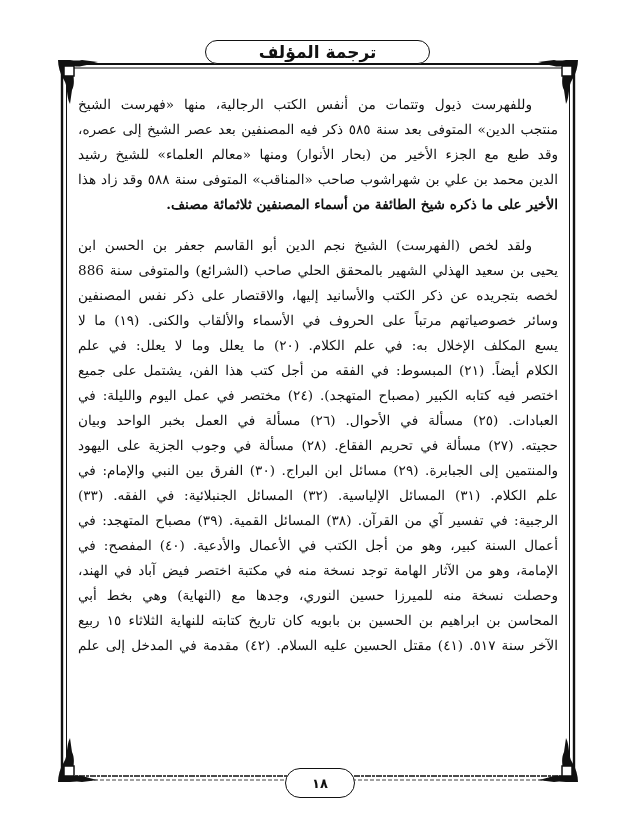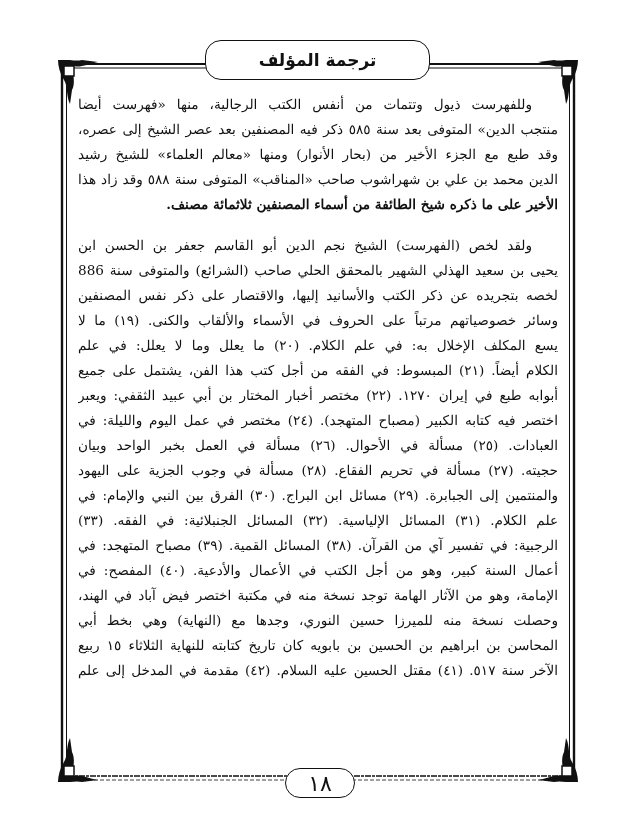--- a/index.html
+++ b/index.html
@@ -1,22 +1,22 @@
 <!DOCTYPE html>
 <html><head>
 <meta charset="utf-8">
 <style>
   html, body { margin:0; padding:0; background:#ffffff; }
   body { width:634px; height:831px; position:relative; overflow:hidden; font-family:"DejaVu Serif", serif; color:#111; }
   .frame { position:absolute; left:58px; top:60px; width:520px; height:722px; }
   .frame svg { position:absolute; left:0; top:0; }
-  .title-box { position:absolute; left:205px; top:40px; width:225px; height:40px; border:1.6px solid #111; border-radius:16px; background:#fff; display:flex; align-items:center; justify-content:center; box-sizing:border-box; }
+  .title-box { position:absolute; left:205px; top:40px; width:225px; height:24px; border:1.6px solid #111; border-radius:16px; background:#fff; display:flex; align-items:center; justify-content:center; box-sizing:border-box; }
   .title-box span { font-family:"DejaVu Sans", sans-serif; font-weight:bold; font-size:17px; direction:rtl; }
   .page-num { position:absolute; left:285px; top:768px; width:70px; height:30px; border:1.4px solid #111; border-radius:15px; background:#fff; display:flex; align-items:center; justify-content:center; box-sizing:border-box; }
-  .page-num span { font-family:"DejaVu Sans", sans-serif; font-weight:normal; font-size:22px; }
+  .page-num span { font-family:"DejaVu Sans", sans-serif; font-weight:bold; font-size:13px; }
   .content { position:absolute; left:78px; top:92px; width:480px; direction:rtl; text-align:justify; font-size:13.6px; line-height:25px; }
   .content p { margin:0; text-align-last:right; }
   .content p.gap { margin-top:16px; }
   .content .line { display:block; text-align:justify; text-align-last:justify; white-space:nowrap; overflow:hidden; }
   .content .line.last { text-align-last:right;font-weight:bold; }
   .content .line.indent { padding-right:26px; }
 </style>
 </head>
 <body>
 
@@ -52,34 +52,33 @@
     </g>
   </svg>
 </div>
 
 <div class="title-box">
   <span>ترجمة المؤلف</span>
 </div>
 
 <div class="content">
   <p>
-    <span class="line indent">وللفهرست ذيول وتتمات من أنفس الكتب الرجالية، منها «فهرست أيضا</span>
+    <span class="line indent">وللفهرست ذيول وتتمات من أنفس الكتب الرجالية، منها «فهرست الشيخ</span>
     <span class="line">منتجب الدين» المتوفى بعد سنة ٥٨٥ ذكر فيه المصنفين بعد عصر الشيخ إلى عصره،</span>
     <span class="line">وقد طبع مع الجزء الأخير من (بحار الأنوار) ومنها «معالم العلماء» للشيخ رشيد</span>
     <span class="line">الدين محمد بن علي بن شهراشوب صاحب «المناقب» المتوفى سنة ٥٨٨ وقد زاد هذا</span>
     <span class="line last">الأخير على ما ذكره شيخ الطائفة من أسماء المصنفين ثلاثمائة مصنف.</span>
   </p>
   <p class="gap">
     <span class="line indent">ولقد لخص (الفهرست) الشيخ نجم الدين أبو القاسم جعفر بن الحسن ابن</span>
     <span class="line">يحيى بن سعيد الهذلي الشهير بالمحقق الحلي صاحب (الشرائع) والمتوفى سنة 886</span>
     <span class="line">لخصه بتجريده عن ذكر الكتب والأسانيد إليها، والاقتصار على ذكر نفس المصنفين</span>
     <span class="line">وسائر خصوصياتهم مرتباً على الحروف في الأسماء والألقاب والكنى. (١٩) ما لا</span>
     <span class="line">يسع المكلف الإخلال به: في علم الكلام. (٢٠) ما يعلل وما لا يعلل: في علم</span>
     <span class="line">الكلام أيضاً. (٢١) المبسوط: في الفقه من أجل كتب هذا الفن، يشتمل على جميع</span>
-    <span class="line">أبوابه طبع في إيران ١٢٧٠. (٢٢) مختصر أخبار المختار بن أبي عبيد الثقفي: ويعبر</span>
     <span class="line">اختصر فيه كتابه الكبير (مصباح المتهجد). (٢٤) مختصر في عمل اليوم والليلة: في</span>
     <span class="line">العبادات. (٢٥) مسألة في الأحوال. (٢٦) مسألة في العمل بخبر الواحد وبيان</span>
     <span class="line">حجيته. (٢٧) مسألة في تحريم الفقاع. (٢٨) مسألة في وجوب الجزية على اليهود</span>
     <span class="line">والمنتمين إلى الجبابرة. (٢٩) مسائل ابن البراج. (٣٠) الفرق بين النبي والإمام: في</span>
     <span class="line">علم الكلام. (٣١) المسائل الإلياسية. (٣٢) المسائل الجنبلائية: في الفقه. (٣٣)</span>
     <span class="line">الرجبية: في تفسير آي من القرآن. (٣٨) المسائل القمية. (٣٩) مصباح المتهجد: في</span>
     <span class="line">أعمال السنة كبير، وهو من أجل الكتب في الأعمال والأدعية. (٤٠) المفصح: في</span>
     <span class="line">الإمامة، وهو من الآثار الهامة توجد نسخة منه في مكتبة اختصر فيض آباد في الهند،</span>
     <span class="line">وحصلت نسخة منه للميرزا حسين النوري، وجدها مع (النهاية) وهي بخط أبي</span>
     <span class="line">المحاسن بن ابراهيم بن الحسين بن بابويه كان تاريخ كتابته للنهاية الثلاثاء ١٥ ربيع</span>

